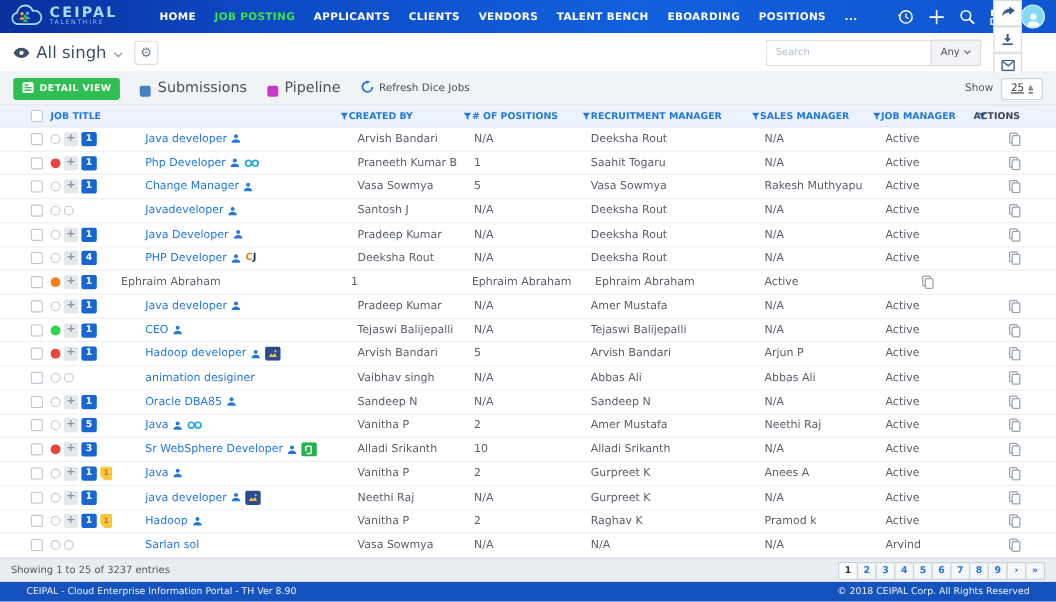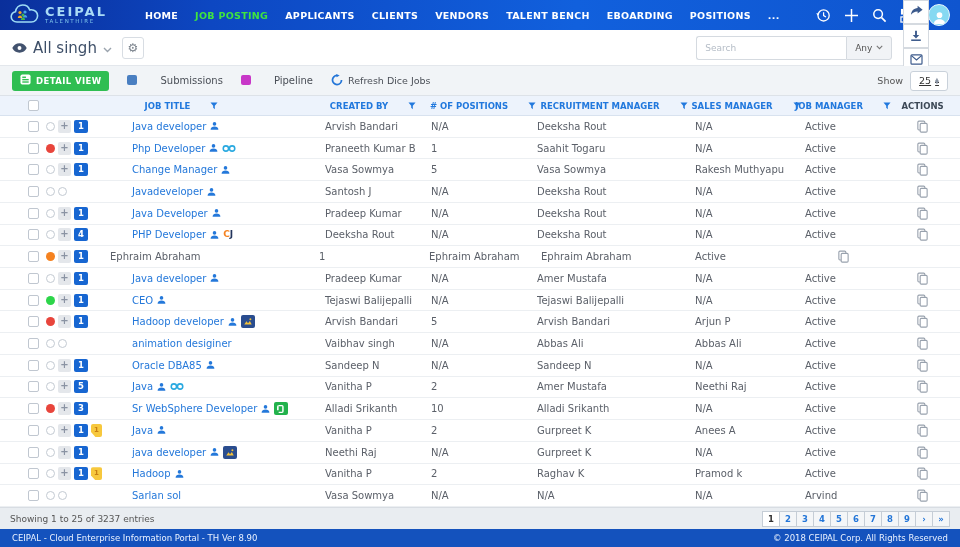--- a/index.html
+++ b/index.html
@@ -42,34 +42,34 @@
   .btn-grp .tb-btn:first-child { border-radius:3px 0 0 3px; margin-left:0; }
   .new-btn { height:24px; padding:0 11px; border:1px solid #d5dae0; background:#fff; margin-left:-1px;
              border-radius:0 3px 3px 0; font-size:9.5px; color:#444; cursor:pointer; font-family:inherit; }
 
   
   .sbar { height:30px; flex:0 0 30px; background:#f1f4f7; border-bottom:1px solid #dde2e8;
           display:flex; align-items:center; padding:0 12px; gap:18px; }
   .btn-detail { height:20px; background:#2fbe52; color:#fff; border:none; border-radius:3px;
                 font-size:8.5px; font-weight:bold; letter-spacing:.4px; display:flex; align-items:center;
                 gap:5px; padding:0 8px; cursor:pointer; font-family:inherit; }
-  .legend-item { display:flex; align-items:flex-start; gap:23px; font-size:10px; color:#4a4f57; }
+  .legend-item { display:flex; align-items:flex-end; gap:6px; font-size:13px; color:#4a4f57; }
   .legend-sq { width:10px; height:10px; border-radius:2px; display:inline-block; }
   .lg-sub { background:#4a7fc1; } .lg-pipe { background:#c837c8; }
   .refresh { display:flex; align-items:center; gap:5px; font-size:9.5px; color:#4a4f57; cursor:pointer; }
   .sbar-right { margin-left:auto; display:flex; align-items:center; gap:7px; font-size:9.5px; color:#555; }
   .show-sel { width:38px; height:20px; border:1px solid #c9d1da; border-radius:3px; background:#fff;
               display:flex; align-items:center; justify-content:center; gap:4px; font-size:9.5px; color:#333; cursor:pointer;text-decoration:underline; }
   .spin { display:flex; flex-direction:column; line-height:0.55; font-size:5px; color:#8a94a3; }
 
   
   .gridc { display:grid; grid-template-columns:46px 56px 215px 112px 108px 154px 110px 84px 75px; }
   .thead { height:20px; flex:0 0 20px; background:#edf3fc; border-bottom:1px solid #d8e2ef; align-items:center; }
   .hcell { font-size:8.5px; font-weight:bold; color:#2178dd; display:flex; align-items:center;
-           justify-content:center; gap:20px; white-space:nowrap; }
+           justify-content:space-between; gap:20px; white-space:nowrap; }
   .hcell.span23 { grid-column:2/4; }
   .hcell.actions { color:#3c4856; }
   .cb { width:11px; height:11px; border:1px solid #c0c7d0; border-radius:2px; background:#fff; cursor:pointer; }
   .cb-cell { display:flex; justify-content:flex-end; padding-right:7px; }
   .tbody { height:391px; flex:0 0 391px; overflow:hidden; background:#fff; }
   .trow { height:21.72px; border-bottom:1px solid #eceff2; align-items:center; }
   .lead { display:flex; align-items:center; gap:3px; }
   .circle { width:9px; height:9px; border-radius:50%; flex:0 0 9px; }
   .c-gray { border:1.5px solid #c3cad2; background:#fff; }
   .c-red { background:#e8453c; } .c-orange { background:#f58220; } .c-green { background:#2dd54a; }
@@ -92,21 +92,21 @@
 
   
   .foot { height:22px; flex:0 0 22px; background:#e9edf1; border-top:1px solid #d8dde3;
           display:flex; align-items:center; padding:0 10px; font-size:9px; color:#555; }
   .pager { margin-left:auto; display:flex; }
   .pg { min-width:18px; height:16px; border:1px solid #c5cdd6; background:#f4f6f8; color:#2476d8;
         font-size:8.5px; font-weight:bold; display:flex; align-items:center; justify-content:center;
         margin-left:-1px; cursor:pointer; padding:0 3px; }
   .pg.active { background:#fff; color:#333; }
   .statusbar { height:18px; flex:0 0 18px; background:#1452bd; color:#eaf2ff; font-size:8.5px;
-               display:flex; align-items:center; justify-content:space-between; padding:0 12px; }
+               display:flex; align-items:center; justify-content:space-between; padding:0 24px; }
 </style>
 </head>
 <body>
 
 <div class="app">
 
   <div class="hdr">
     <div class="logo">
       <span>
         <svg width="30" height="21" viewBox="0 0 30 21">

